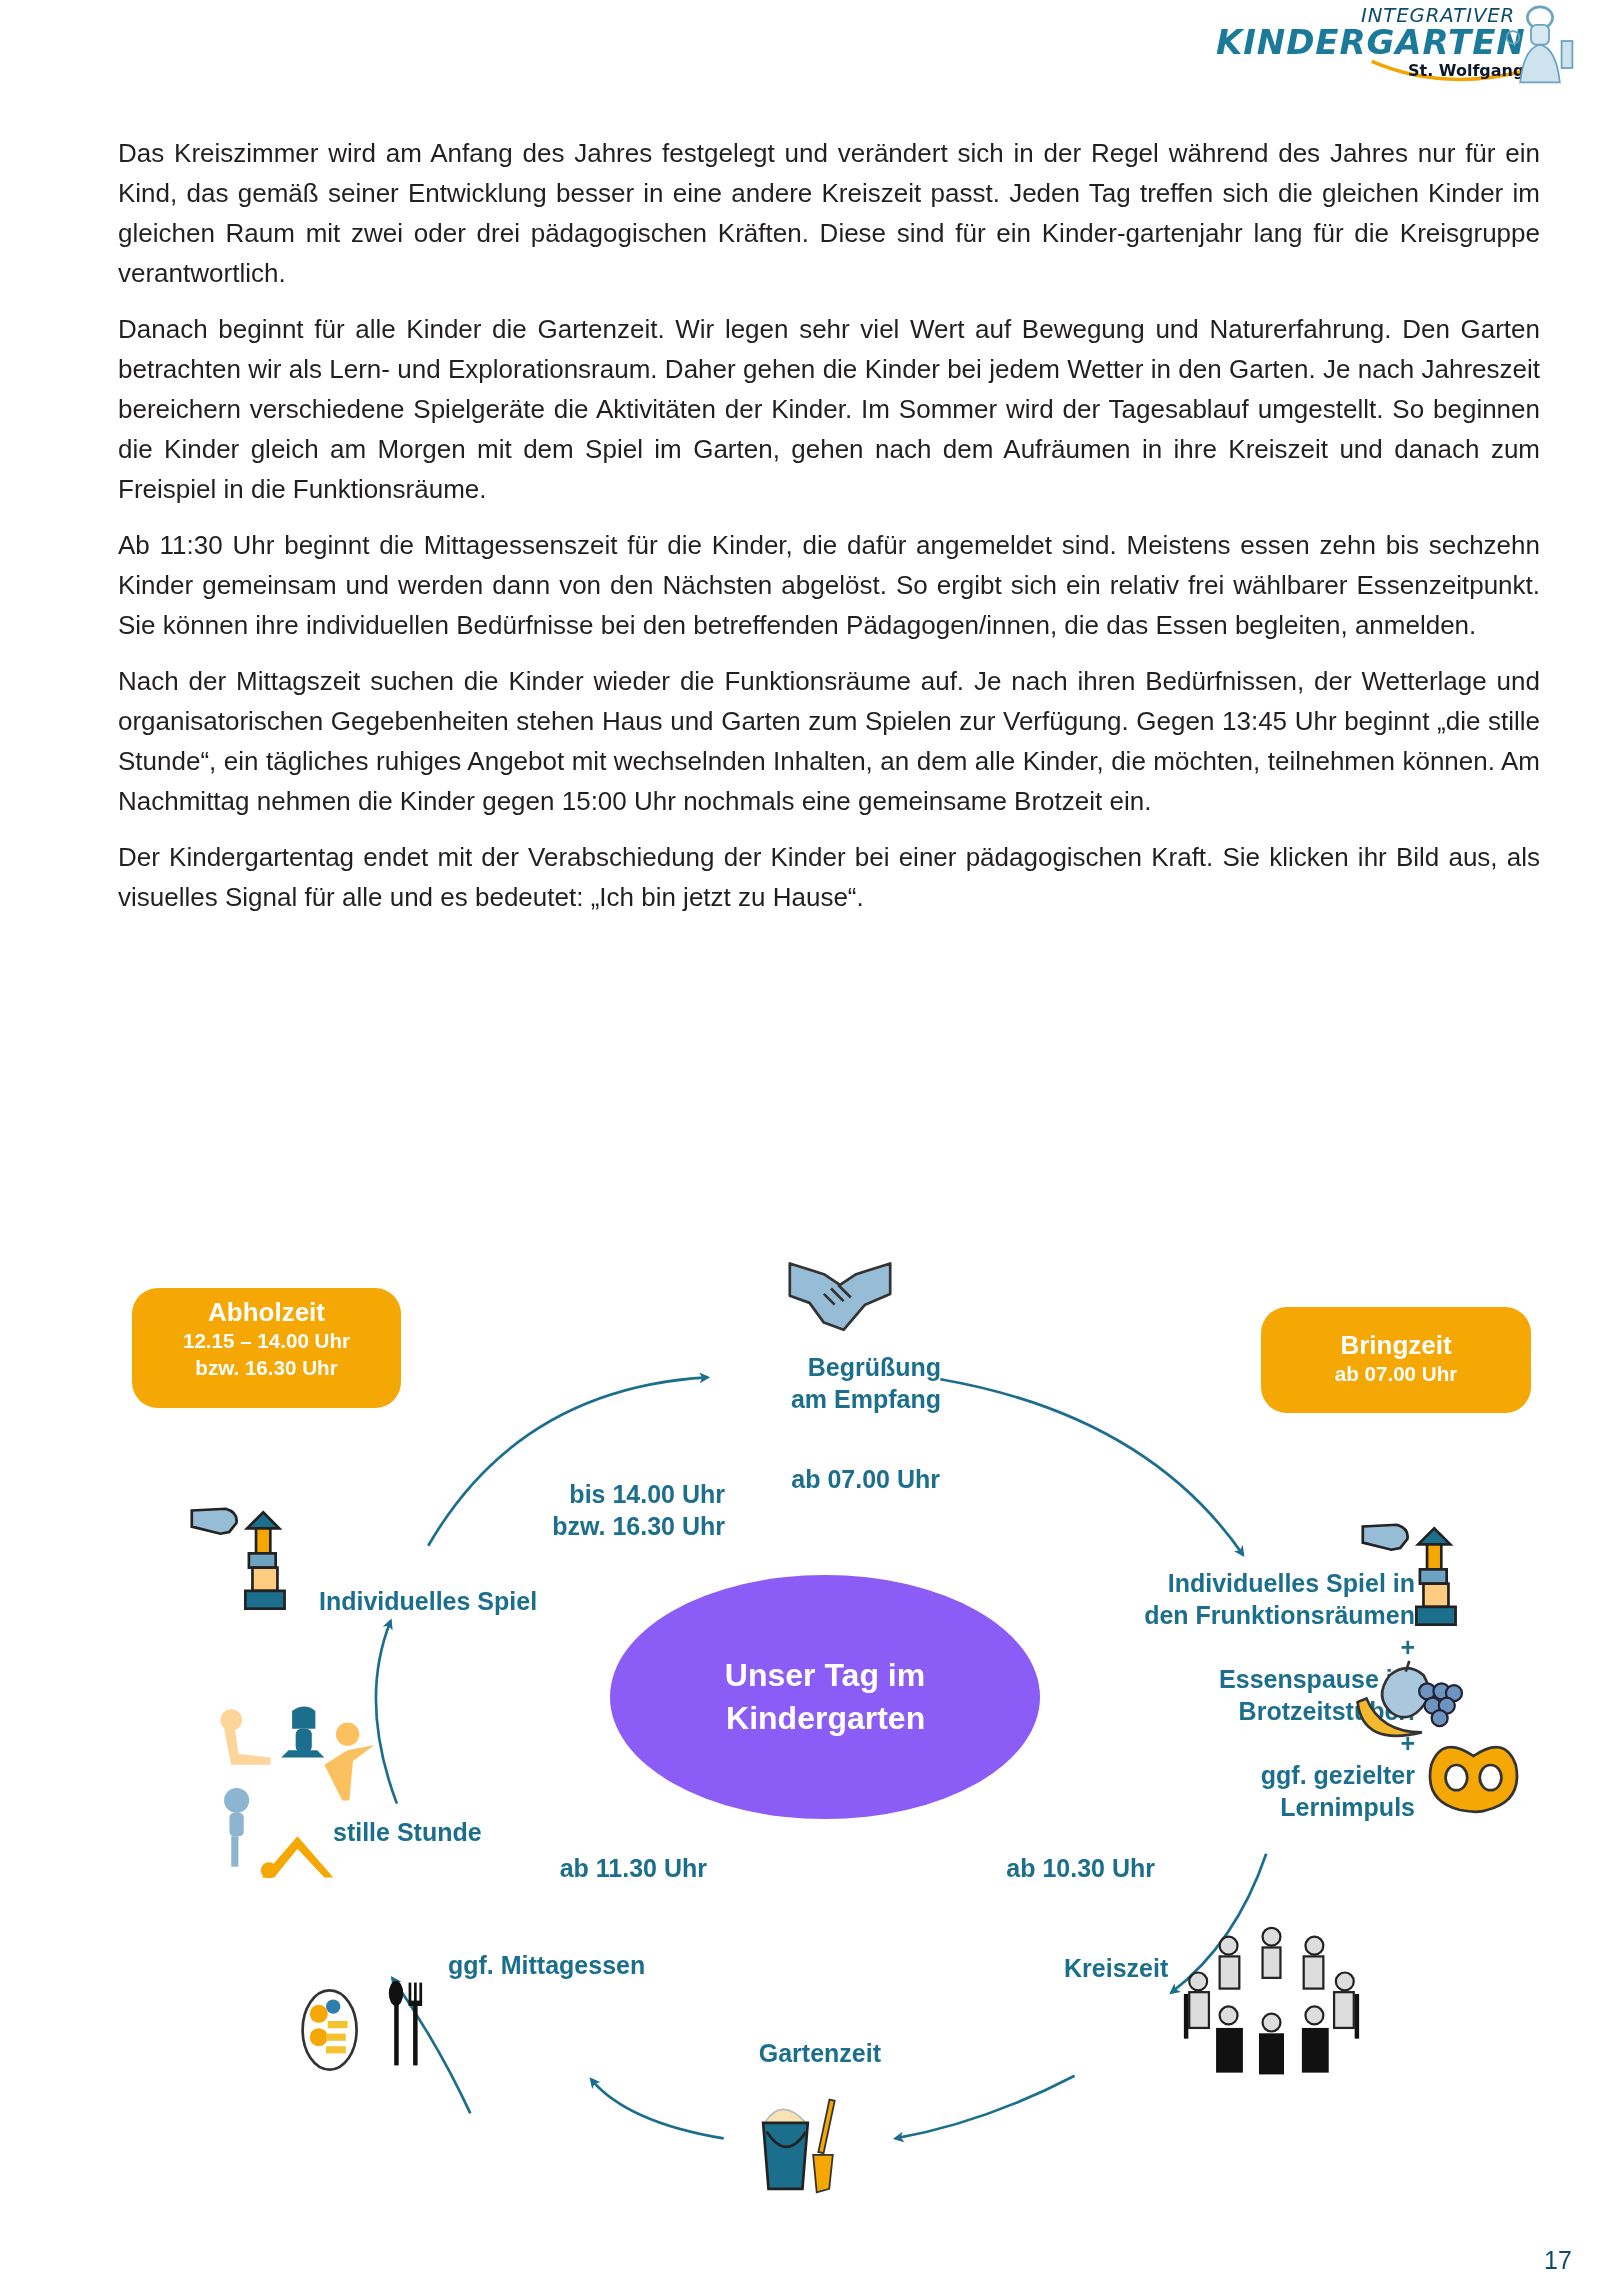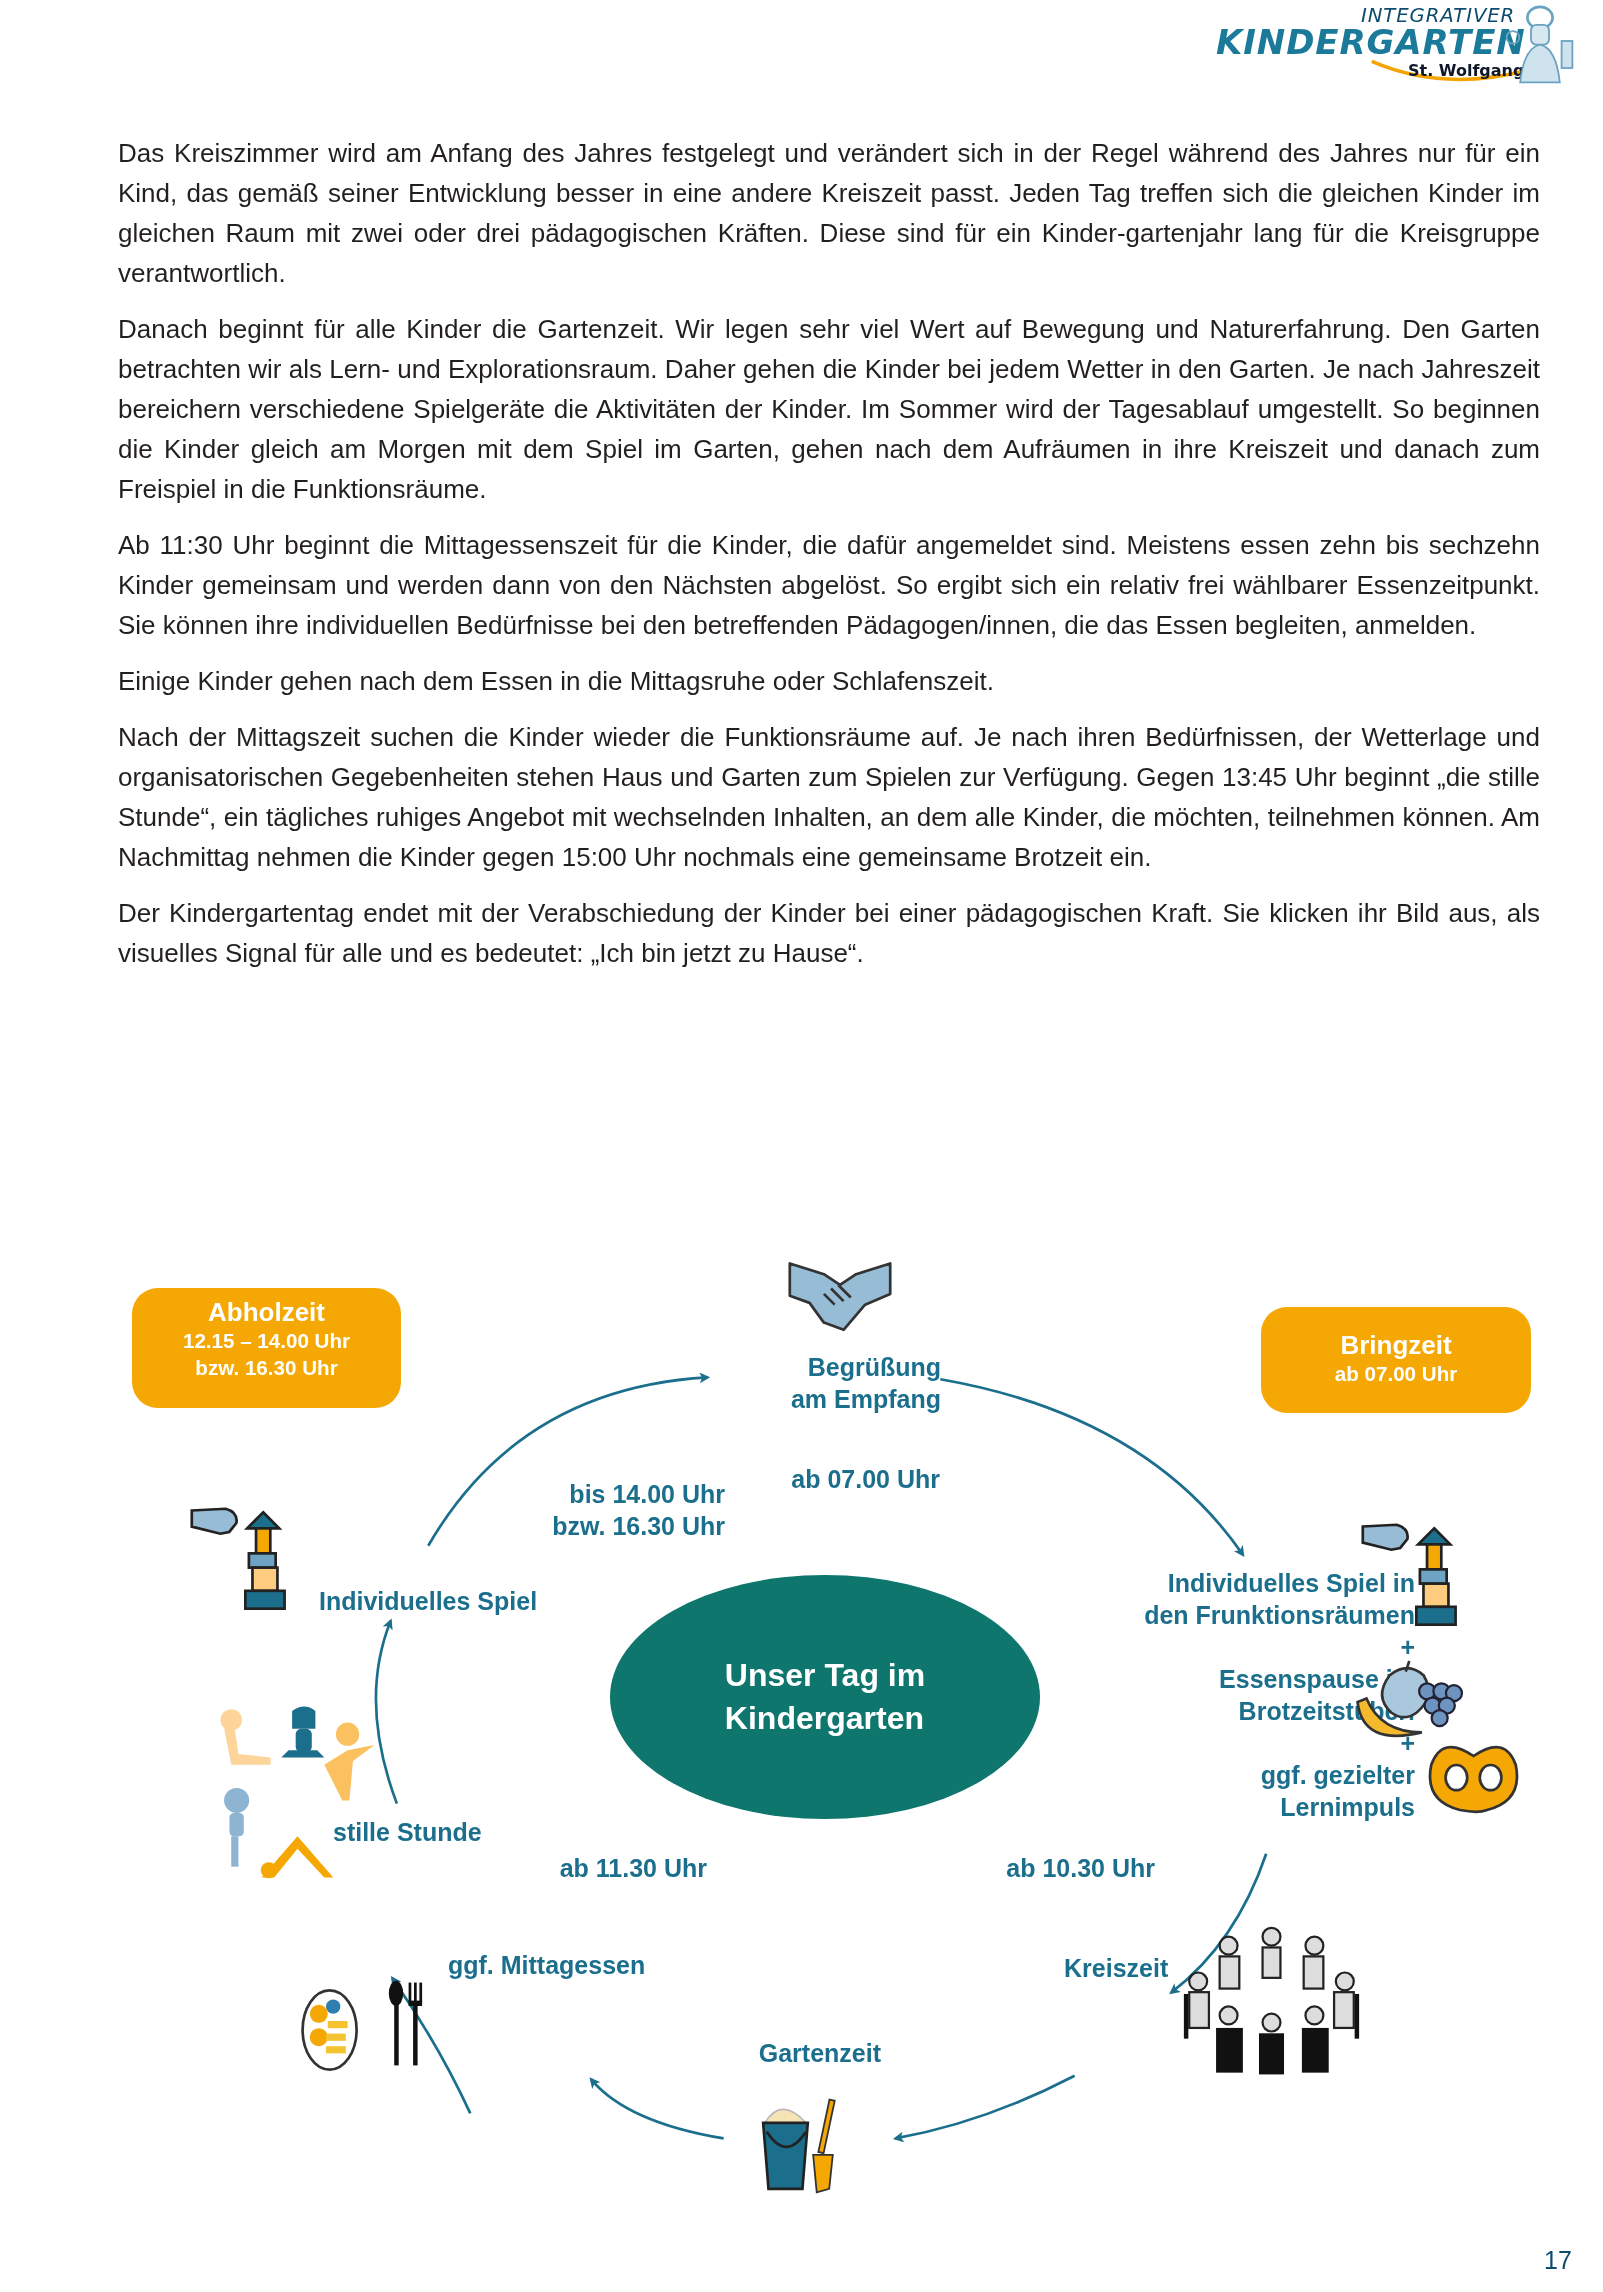--- a/index.html
+++ b/index.html
@@ -12,21 +12,21 @@
   .logo svg.saint { position: absolute; left: 304px; top: 1.8px; }
 
   .body-text { position: absolute; left: 118px; top: 133px; width: 1422px; color: #231f20; font-family: "Liberation Sans", sans-serif; font-size: 26px; line-height: 40px; }
   .body-text p { margin: 0 0 16px 0; text-align: justify; }
 
   .diagram { position: absolute; left: 0; top: 1236px; width: 1604px; height: 949px; }
   .lbl { position: absolute; color: #1b6f8c; font-family: "Liberation Sans", sans-serif; font-weight: bold; font-size: 25px; line-height: 32px; text-align: right; white-space: nowrap; }
   .pill { position: absolute; background: #f5a704; border-radius: 26px; color: #ffffff; text-align: center; font-family: "Liberation Sans", sans-serif; font-weight: bold; }
   .pill .t { display: block; font-size: 26px; line-height: 30px; }
   .pill .s { display: block; font-size: 20.6px; line-height: 27px; }
-  .center-ellipse { position: absolute; left: 610px; top: 339px; width: 430px; height: 244px; border-radius: 50%; background: #0f766e; color: #fff; display: flex; align-items: center; justify-content: center; text-align: left; font-family: "Liberation Sans", sans-serif; font-weight: bold; font-size: 32px; line-height: 43px; }
+  .center-ellipse { position: absolute; left: 610px; top: 339px; width: 430px; height: 244px; border-radius: 50%; background: #8b5cf6; color: #fff; display: flex; align-items: center; justify-content: center; text-align: right; font-family: "Liberation Sans", sans-serif; font-weight: bold; font-size: 32px; line-height: 43px; }
   .icon { position: absolute; }
   .page-num { position: absolute; left: 1544px; top: 2246px; font-family: "Liberation Sans", sans-serif; font-size: 25px; color: #0c4a6e; }
 </style>
 </head>
 <body>
 
 <div class="logo">
   <span class="integ">INTEGRATIVER</span>
   <span class="kg">KINDERGARTEN</span>
   <svg class="swoosh" width="179" height="36" viewBox="0 0 200 40">
@@ -39,21 +39,20 @@
     <path d="M18 86 Q 22 48 40 44 Q 58 48 62 86 Z" fill="#cfe3ee" stroke="#6aa3c0" stroke-width="2"></path>
     <circle cx="10" cy="36" r="7" fill="none" stroke="#6aa3c0" stroke-width="2"></circle>
     <rect x="64" y="40" width="12" height="30" fill="#cfe3ee" stroke="#6aa3c0" stroke-width="2"></rect>
   </svg>
 </div>
 
 <div class="body-text">
   <p>Das Kreiszimmer wird am Anfang des Jahres festgelegt und verändert sich in der Regel während des Jahres nur für ein Kind, das gemäß seiner Entwicklung besser in eine andere Kreiszeit passt. Jeden Tag treffen sich die gleichen Kinder im gleichen Raum mit zwei oder drei pädagogischen Kräften. Diese sind für ein Kinder-gartenjahr lang für die Kreisgruppe verantwortlich.</p>
   <p>Danach beginnt für alle Kinder die Gartenzeit. Wir legen sehr viel Wert auf Bewegung und Naturerfahrung. Den Garten betrachten wir als Lern- und Explorationsraum. Daher gehen die Kinder bei jedem Wetter in den Garten. Je nach Jahreszeit bereichern verschiedene Spielgeräte die Aktivitäten der Kinder. Im Sommer wird der Tagesablauf umgestellt. So beginnen die Kinder gleich am Morgen mit dem Spiel im Garten, gehen nach dem Aufräumen in ihre Kreiszeit und danach zum Freispiel in die Funktionsräume.</p>
   <p>Ab 11:30 Uhr beginnt die Mittagessenszeit für die Kinder, die dafür angemeldet sind. Meistens essen zehn bis sechzehn Kinder gemeinsam und werden dann von den Nächsten abgelöst. So ergibt sich ein relativ frei wählbarer Essenzeitpunkt. Sie können ihre individuellen Bedürfnisse bei den betreffenden Pädagogen/innen, die das Essen begleiten, anmelden.</p>
-  <p>Einige Kinder gehen nach dem Essen in die Mittagsruhe oder Schlafenszeit.</p>
   <p>Nach der Mittagszeit suchen die Kinder wieder die Funktionsräume auf. Je nach ihren Bedürfnissen, der Wetterlage und organisatorischen Gegebenheiten stehen Haus und Garten zum Spielen zur Verfügung. Gegen 13:45 Uhr beginnt „die stille Stunde“, ein tägliches ruhiges Angebot mit wechselnden Inhalten, an dem alle Kinder, die möchten, teilnehmen können. Am Nachmittag nehmen die Kinder gegen 15:00 Uhr nochmals eine gemeinsame Brotzeit ein.</p>
   <p>Der Kindergartentag endet mit der Verabschiedung der Kinder bei einer pädagogischen Kraft. Sie klicken ihr Bild aus, als visuelles Signal für alle und es bedeutet: „Ich bin jetzt zu Hause“.</p>
 </div>
 
 <div class="diagram">
 
   <svg class="icon" width="1604" height="949" style="left:0;top:0" viewBox="0 0 1791 1060">
     <defs>
       <marker id="ah" markerWidth="12" markerHeight="12" refX="9" refY="6" orient="auto" markerUnits="userSpaceOnUse">
         <path d="M0 0 L12 6 L0 12 L3 6 Z" fill="#1b6f8c"></path>

